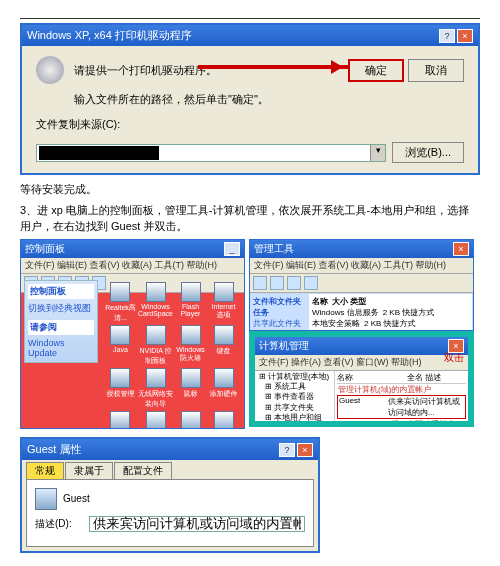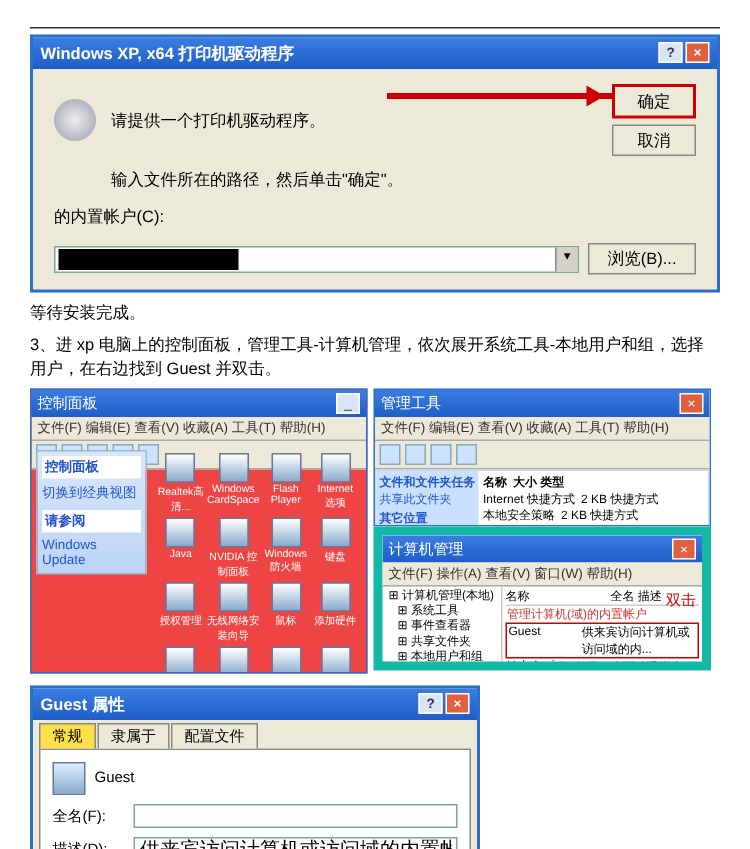--- a/index.html
+++ b/index.html
@@ -1,26 +1,26 @@
 <!DOCTYPE html>
 <html><head>
 <meta charset="utf-8">
 <style>
 *{box-sizing:border-box;margin:0;padding:0;font-family:"SimSun","Microsoft YaHei",sans-serif}
 body{width:500px;height:566px;background:#fff;padding:10px 20px;font-size:10px;color:#000}
 .hr{border-top:1px solid #333;margin:8px 0 4px 0}
 .dlg{border:2px solid #2a6fce;background:#ece9d8;margin-bottom:6px}
-.tbar{background:linear-gradient(#3a7de0,#1f5ec9);color:#fff;padding:3px 5px;display:flex;justify-content:space-between;align-items:flex-start;font-size:11px;font-weight:bold}
+.tbar{background:linear-gradient(#3a7de0,#1f5ec9);color:#fff;padding:3px 5px;display:flex;justify-content:space-between;align-items:flex-end;font-size:11px;font-weight:normal}
 .tbar .btns{display:flex;gap:2px}
 .wbtn{width:16px;height:14px;background:#d8e4f7;border:1px solid #fff;font-size:9px;display:flex;align-items:center;justify-content:center;color:#333}
 .wbtn.x{background:#e06040;color:#fff}
 .dlgbody{padding:10px 14px;font-size:11px}
 .row{display:flex;align-items:center;margin-bottom:8px}
 .disk{width:28px;height:28px;background:radial-gradient(#eee,#99a);border-radius:50%;margin-right:10px;flex-shrink:0}
-.okcol{position:relative;margin-left:auto;display:flex;flex-direction:column;gap:4px}
+.okcol{position:relative;margin-left:auto;display:flex;flex-direction:row;gap:4px}
 .btn{border:1px solid #888;background:#ece9d8;padding:2px 12px;font-size:11px;min-width:56px;text-align:center}
 .btn.ok{border:2px solid #c00}
 .arrow{position:absolute;left:-150px;top:6px;width:150px;height:4px;background:#c00}
 .arrow:after{content:"";position:absolute;right:-2px;top:-5px;border:7px solid transparent;border-left:12px solid #c00}
 .srow{display:flex;align-items:center;gap:6px;margin-top:10px}
 .combo{flex:1;height:18px;border:1px solid #7a9;background:#fff;position:relative}
 .combo .black{position:absolute;left:2px;top:1px;width:120px;height:14px;background:#000}
 .combo .dd{position:absolute;right:0;top:0;width:15px;height:16px;background:#d4d0c8;border-left:1px solid #888;text-align:center;font-size:9px}
 .para{font-size:11px;line-height:1.5;margin:4px 0}
 .mosaic{display:flex;gap:4px;margin:4px 0 8px 0}
@@ -31,21 +31,21 @@
 .tb{background:#ece9d8;padding:2px 3px;display:flex;gap:3px;border-bottom:1px solid #aaa}
 .tbi{width:14px;height:14px;background:#cbe3ff;border:1px solid #8ab}
 .side{position:absolute;left:3px;top:40px;width:74px;background:linear-gradient(#d9e7fb,#bcd5f5);border:1px solid #9bc;padding:3px;font-size:9px}
 .side .h{background:#fff;color:#25c;font-weight:bold;padding:1px 2px;margin-bottom:2px}
 .link{color:#25c;padding:1px 0}
 .icons{position:absolute;left:82px;top:40px;right:3px;bottom:3px;display:grid;grid-template-columns:repeat(4,1fr);gap:2px;padding:2px}
 .ico{display:flex;flex-direction:column;align-items:center;font-size:7px;color:#fff;text-align:center}
 .ico .g{width:20px;height:20px;background:linear-gradient(#fff,#8ac);border:1px solid #679;margin-bottom:1px}
 .topw{border:1px solid #2a6fce;background:#fff;height:92px;overflow:hidden}
 .task{display:flex;border:1px solid #c9dbf0}
-.task .l{width:68px;background:#c9e1ff;padding:2px;font-size:8px;color:#25c}
+.task .l{width:58px;background:#c9e1ff;padding:2px;font-size:8px;color:#25c}
 .task .r{flex:1;padding:2px;font-size:8px}
 .line{display:flex;gap:4px;padding:0 1px}
 .bold{font-weight:bold}
 .mgmt{border:6px solid #14b8a6;background:#fff;height:96px;overflow:hidden}
 .mg{display:flex;font-size:8px;height:72px}
 .tree{width:80px;border-right:1px solid #ccc;padding:1px 2px;line-height:1.3}
 .tree .n{padding-left:6px}
 .list{flex:1;padding:1px 2px}
 .list .hd{display:flex;font-size:8px;border-bottom:1px solid #ccc}
 .list .c1{width:70px}
@@ -77,21 +77,21 @@
     <div class="row">
       <div class="disk"></div>
       <span>请提供一个打印机驱动程序。</span>
       <div class="okcol">
         <div class="arrow"></div>
         <button class="btn ok">确定</button>
         <button class="btn">取消</button>
       </div>
     </div>
     <div style="margin:2px 0 10px 38px">输入文件所在的路径，然后单击"确定"。</div>
-    <div>的内置帐户(C):</div>
+    <div>文件复制来源(C):</div>
     <div class="srow">
       <div class="combo">
         <div class="black"></div>
           <div class="dd">▾</div>
       </div>
       <button class="btn">浏览(B)...</button>
     </div>
   </div>
 </div>
 
@@ -160,42 +160,42 @@
           <div class="bold">文件和文件夹任务</div>
           <div>共享此文件夹</div>
           <div class="bold" style="margin-top:2px">其它位置</div>
         </div>
         <div class="r" id="admlist">
             <div class="line bold">
               <span class="c1">名称</span>
               <span>大小  类型</span>
             </div>
             <div class="line">
-              <span class="c1">Internet 快捷方式</span>
+              <span class="c1">Windows 信息服务</span>
               <span>2 KB  快捷方式</span>
             </div>
             <div class="line">
               <span class="c1">本地安全策略</span>
               <span>2 KB  快捷方式</span>
             </div>
             <div class="line">
               <span class="c1">服务</span>
               <span>2 KB  快捷方式</span>
             </div>
           </div>
       </div>
     </div>
 
     <div class="mgmt" style="position:relative">
       <div class="cp">
           <span>计算机管理</span>
           <span class="wbtn x">×</span>
         </div>
       <div class="menu">文件(F)  操作(A)  查看(V)  窗口(W)  帮助(H)</div>
-      <span class="ar2" style="right:4px;top:36px">双击</span>
+      <span class="ar2" style="right:4px;top:14px">双击</span>
       <div class="mg">
         <div class="tree" id="mtree">
             <div class="n" style="padding-left:2px">⊞ 计算机管理(本地)</div>
             <div class="n" style="padding-left:8px">⊞ 系统工具</div>
             <div class="n" style="padding-left:8px">⊞ 事件查看器</div>
             <div class="n" style="padding-left:8px">⊞ 共享文件夹</div>
             <div class="n" style="padding-left:8px">⊞ 本地用户和组</div>
             <div class="n" style="padding-left:14px">⊞ 用户</div>
           </div>
         <div class="list">
@@ -234,22 +234,18 @@
     <div class="tab act">常规</div>
     <div class="tab">隶属于</div>
     <div class="tab">配置文件</div>
   </div>
   <div class="gb">
     <div class="grow">
         <div class="usr"></div>
         <span>Guest</span>
       </div>
     <div class="grow">
-        <span class="gl">全名(F):</span>
-        <input class="gi" style="">
-      </div>
-    <div class="grow">
         <span class="gl">描述(D):</span>
         <input class="gi" value="供来宾访问计算机或访问域的内置帐户" style="">
       </div>
 
   </div>
 </div>
 
 </body></html>

